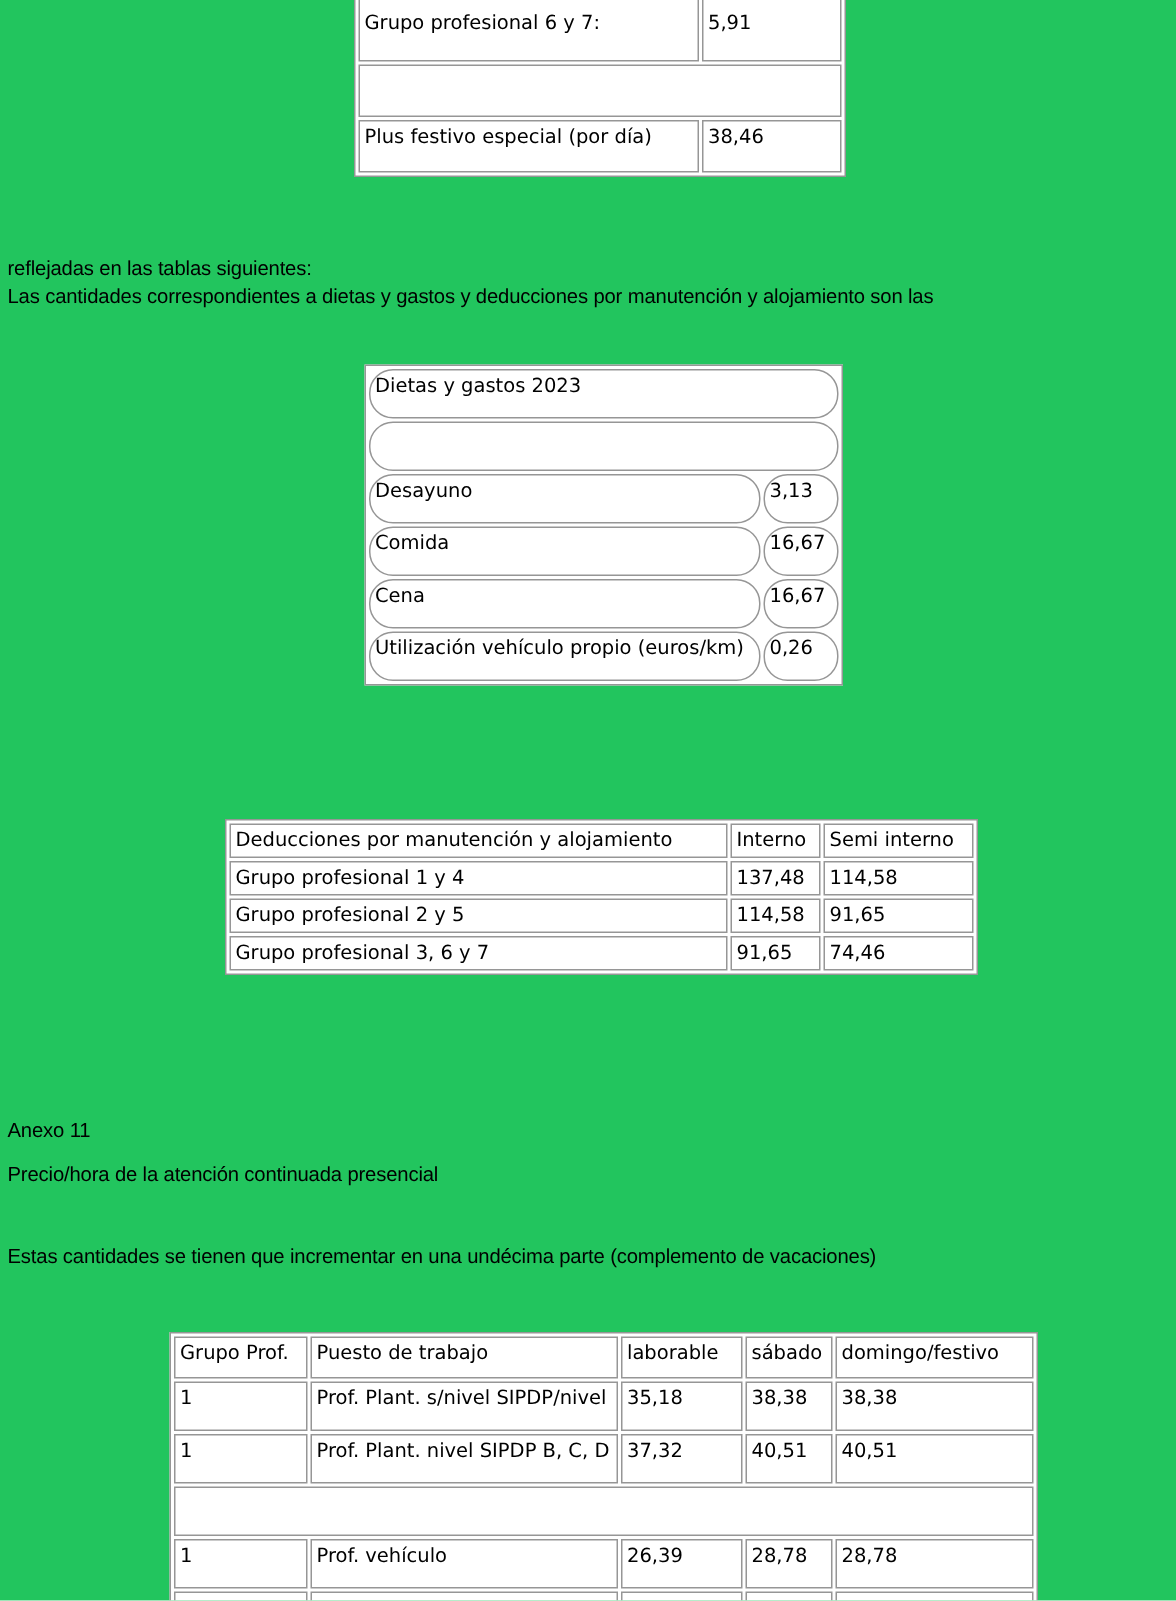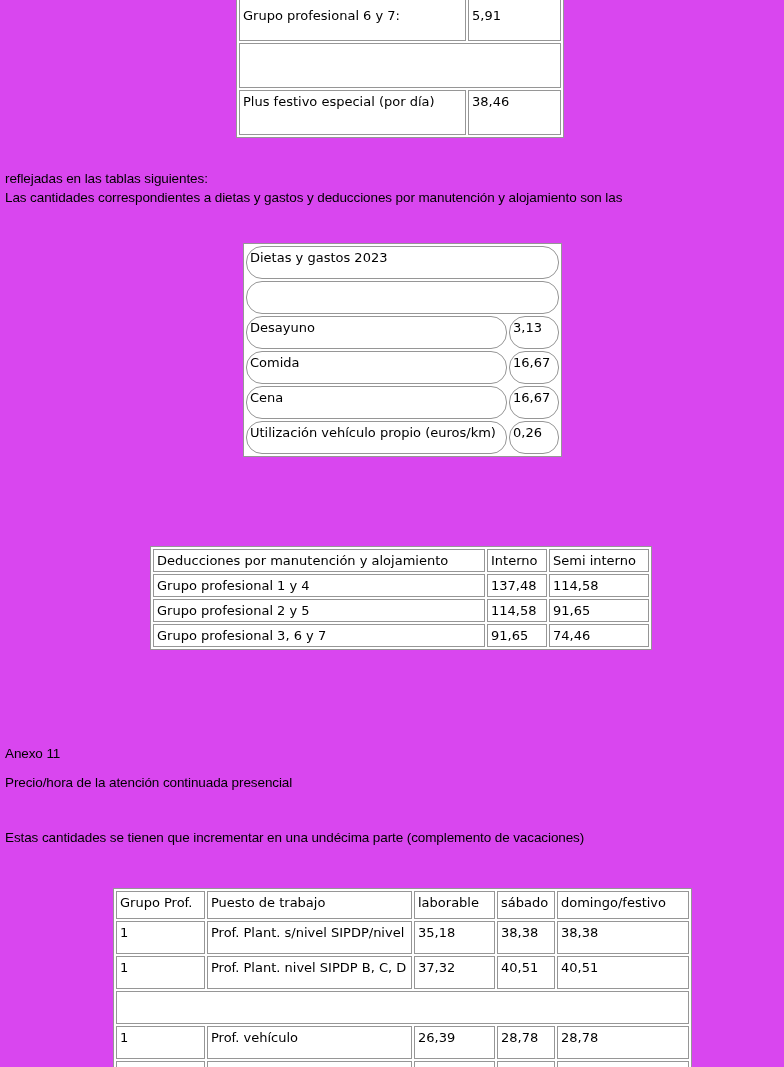--- a/index.html
+++ b/index.html
@@ -1,29 +1,29 @@
 <!DOCTYPE html>
 <html><head>
 <meta charset="utf-8">
 <style>
   html,body{margin:0;padding:0;background:#ffffff;}
-  .page{position:relative;width:784px;height:1067px;overflow:hidden;background:#d946ef;
+  .page{position:relative;width:784px;height:1067px;overflow:hidden;background:#22c55e;
         color:#000;font-family:"DejaVu Sans",sans-serif;}
   
   table.t{position:absolute;border-collapse:separate;border-spacing:2px;
           table-layout:fixed;background:#fff;border:1px solid #969696;}
   table.t td,table.t th{border:1px solid #969696;vertical-align:top;
           box-sizing:border-box;padding:3px 3px;font-size:13px;line-height:15px;
           white-space:nowrap;overflow:hidden;font-weight:normal;text-align:left;}
   td.num{text-align:right;}
   .bold,th.b{font-weight:bold;}
   td.ctr,th.ctr{text-align:center;}
   
   #t1{left:236px;top:-12px;width:328px;}
-  #t1 td{height:45px;}
+  #t1 td{height:35px;}
   #t1 tr.cut td{height:50px;padding-top:16px;}
   
   #t2{left:243px;top:243px;width:319px;}
   #t2 td{height:33px;border-radius:16px;}
   
   #t3{left:150px;top:546px;width:502px;}
   #t3 td,#t3 th{height:22px;}
   
   #t4{left:113px;top:888px;width:579px;}
   #t4 th{height:28px;}

